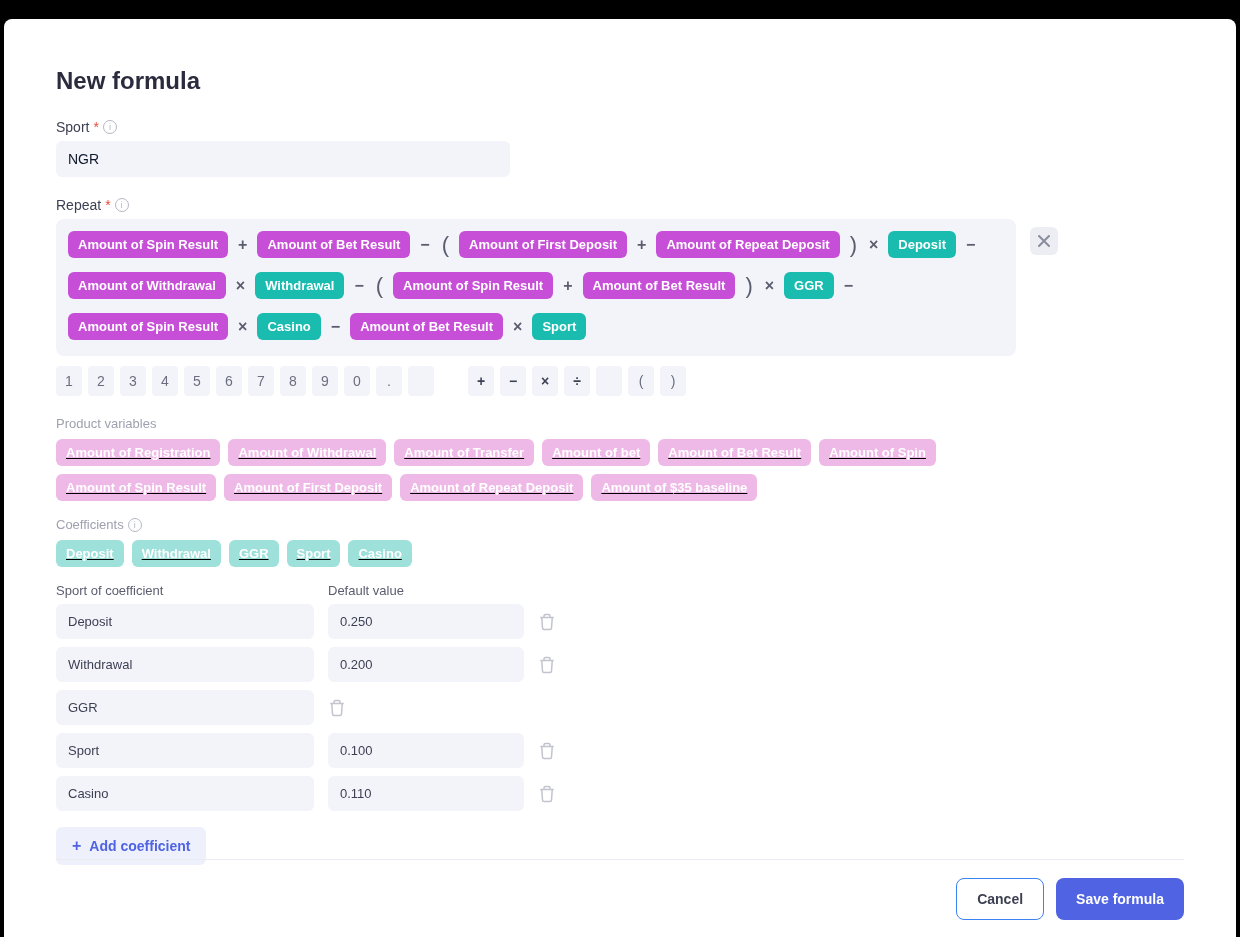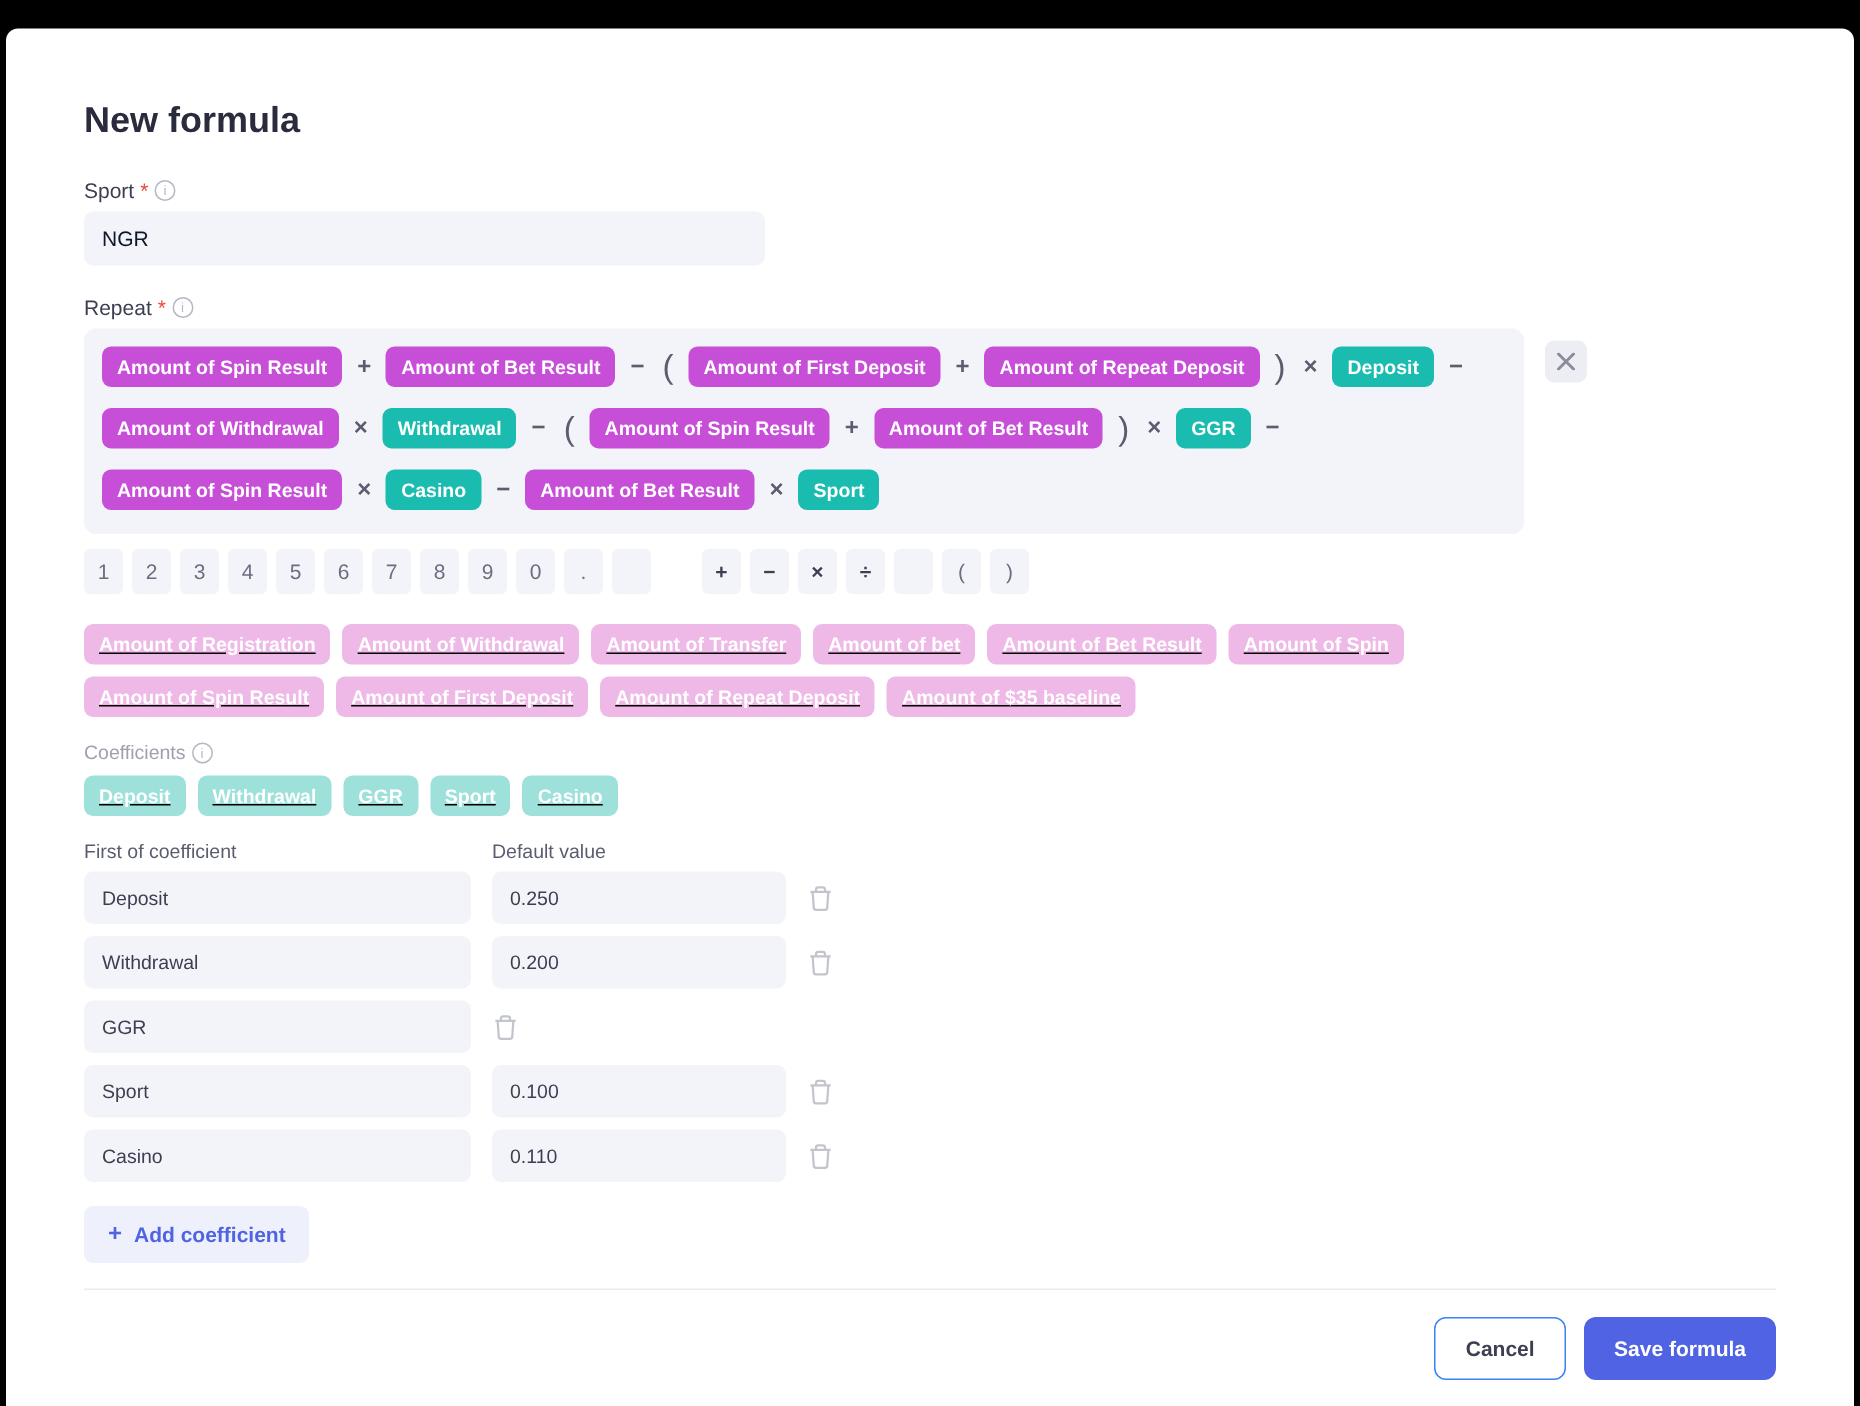--- a/index.html
+++ b/index.html
@@ -128,20 +128,21 @@
       <button class="kbtn opbtn">+</button>
       <button class="kbtn opbtn">−</button>
       <button class="kbtn opbtn">×</button>
       <button class="kbtn opbtn">÷</button>
       <button class="kbtn"></button>
       <button class="kbtn">(</button>
       <button class="kbtn">)</button>
     </div>
 
   
+  <div class="section-label">Product variables</div>
   <div class="chip-row" id="pvars">
       <span class="chip pink">Amount of Registration</span>
       <span class="chip pink">Amount of Withdrawal</span>
       <span class="chip pink">Amount of Transfer</span>
       <span class="chip pink">Amount of bet</span>
       <span class="chip pink">Amount of Bet Result</span>
       <span class="chip pink">Amount of Spin</span>
       <span class="chip pink">Amount of Spin Result</span>
       <span class="chip pink">Amount of First Deposit</span>
       <span class="chip pink">Amount of Repeat Deposit</span>
@@ -157,21 +158,21 @@
       <span class="chip aqua">Deposit</span>
       <span class="chip aqua">Withdrawal</span>
       <span class="chip aqua">GGR</span>
       <span class="chip aqua">Sport</span>
       <span class="chip aqua">Casino</span>
     </div>
 
   
   <div class="coef-table">
     <div class="coef-head">
-      <div class="c1">First of coefficient</div>
+      <div class="c1">Sport of coefficient</div>
       <div class="c2">Default value</div>
     </div>
     <div id="coefrows">
         <div class="coef-row">
           <input class="coef-input c1" value="Deposit" style="">
           <input class="coef-input c2" value="0.250" style="">
           <span class="trash"><svg width="18" height="18" viewBox="0 0 24 24" fill="none" stroke="currentColor" stroke-width="2">
               <path d="M3 6h18M8 6V4a2 2 0 012-2h4a2 2 0 012 2v2M19 6l-1 14a2 2 0 01-2 2H8a2 2 0 01-2-2L5 6"></path>
             </svg></span>
         </div>

